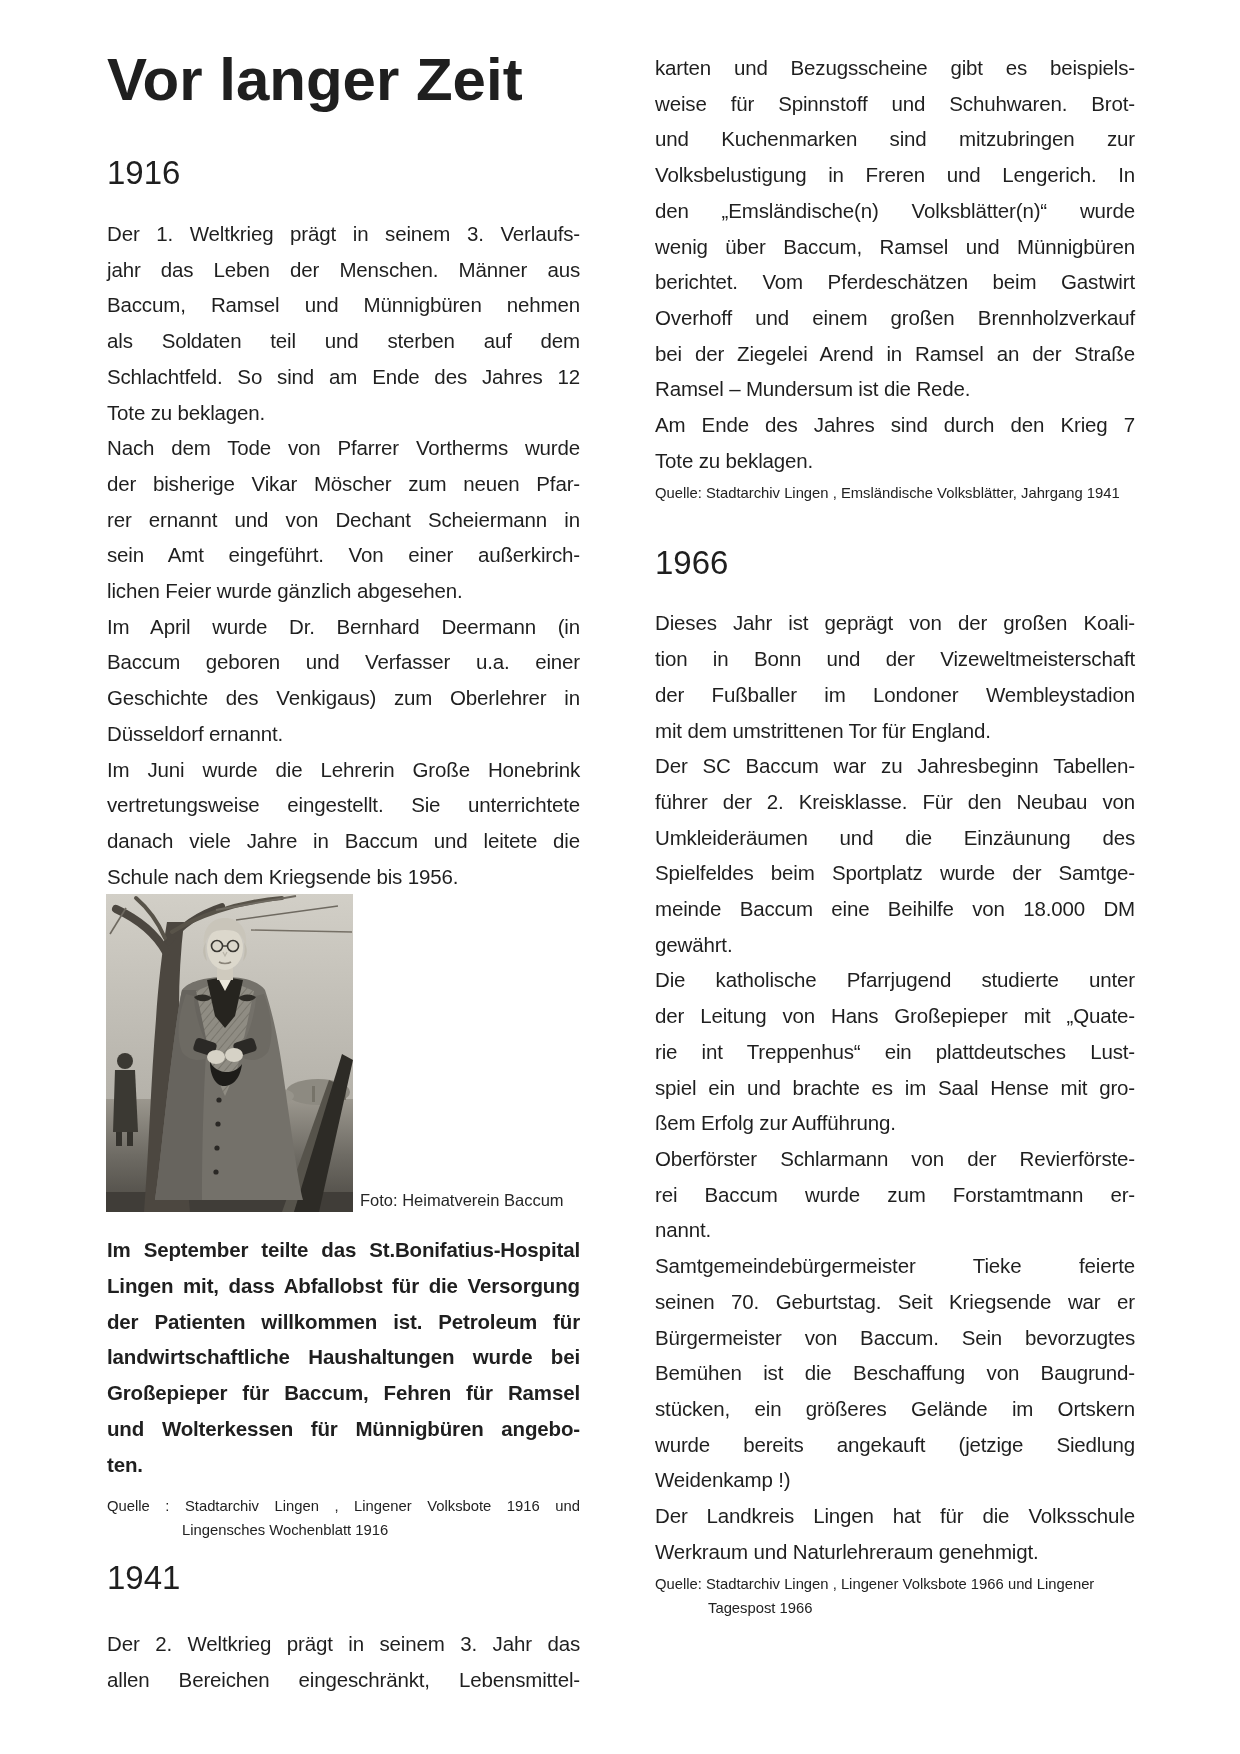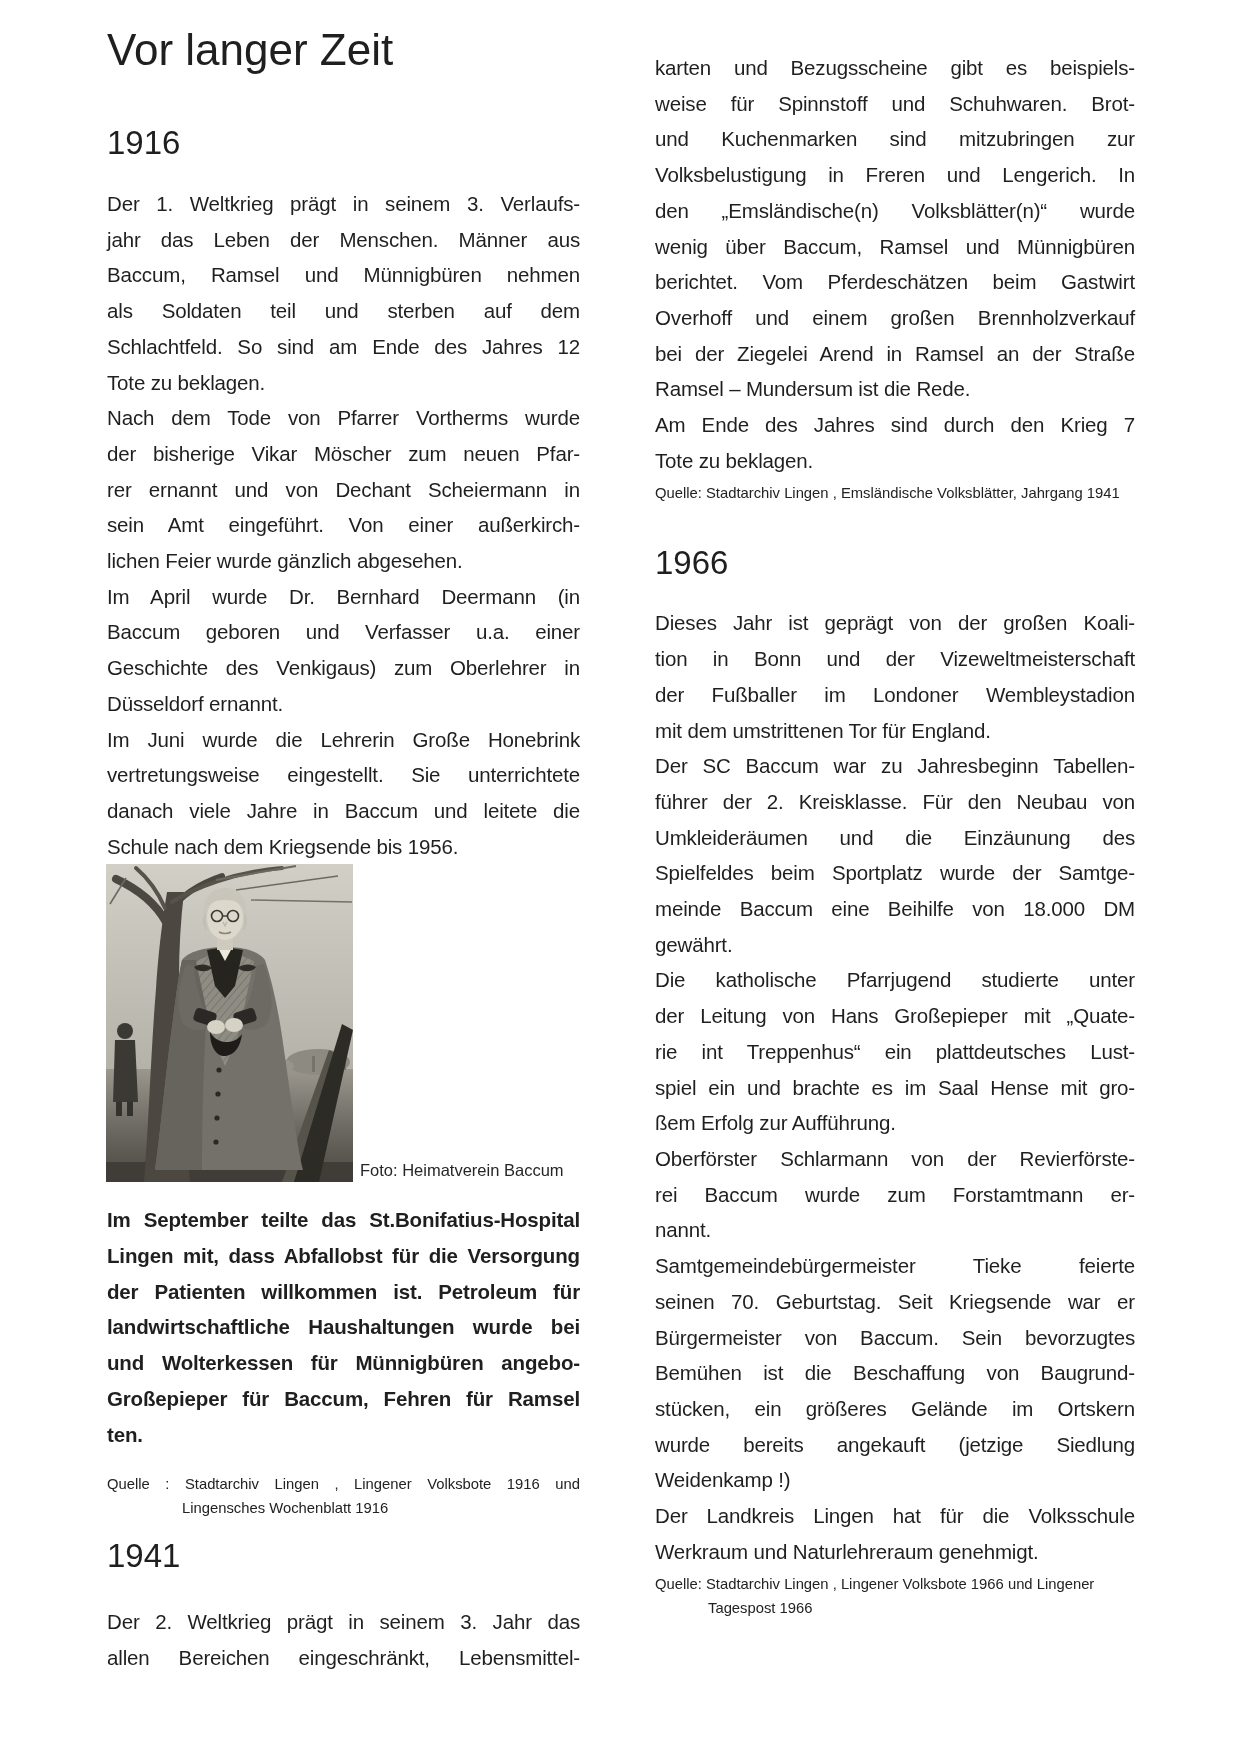--- a/index.html
+++ b/index.html
@@ -10,24 +10,24 @@
     background: #ffffff;
     font-family: "Liberation Sans", sans-serif;
     color: #1f1f1f;
     overflow: hidden;
   }
   .col { position: absolute; top: 0; }
   .col-left  { left: 107px; width: 473px; }
   .col-right { left: 655px; width: 480px; }
 
   .doc-title {
-    font-size: 44px;
+    font-size: 60px;
     line-height: 52px;
-    font-weight: 400;
-    margin-top: 24px;
+    font-weight: 700;
+    margin-top: 54px;
     white-space: nowrap;
   }
   .year-heading {
     font-size: 33px;
     line-height: 40px;
     font-weight: 400;
     white-space: nowrap;
   }
   #h1916 { margin-top: 47px; margin-bottom: 23px; }
   #h1941 { margin-top: 16px; }
@@ -68,21 +68,21 @@
   }
 
   .src {
     font-size: 14.8px;
     line-height: 24px;
     letter-spacing: 0;
     white-space: nowrap;
     color: #222222;
   }
   .src.j { text-align: justify; text-align-last: justify; }
-  .src-block-1916 { margin-top: 20px; }
+  .src-block-1916 { margin-top: 12px; }
   .src-1916-l2 { padding-left: 75px; }
   .src-1941 { margin-top: 3px; }
   .src-block-1966 { margin-top: 3px; }
   .src-1966-l2 { padding-left: 53px; }
 
   .p1941-left { margin-top: 28px; }
   .p1916-sept { margin-top: 20px; font-weight: bold; }
   .p1941-cont { margin-top: 50px; }
   .p1966-first { margin-top: 22px; }
 </style>
@@ -215,22 +215,22 @@
         </svg>
       </div>
       <div class="photo-caption">Foto: Heimatverein Baccum</div>
     </div>
 
     <div class="para p1916-sept">
       <div class="ln">Im September teilte das St.Bonifatius-Hospital</div>
       <div class="ln">Lingen mit, dass Abfallobst für die Versorgung</div>
       <div class="ln">der Patienten willkommen ist. Petroleum für</div>
       <div class="ln">landwirtschaftliche Haushaltungen wurde bei</div>
+      <div class="ln">Großepieper für Baccum, Fehren für Ramsel</div>
       <div class="ln">und Wolterkessen für Münnigbüren angebo-</div>
-      <div class="ln">Großepieper für Baccum, Fehren für Ramsel</div>
       <div class="ln nj">ten.</div>
     </div>
 
     <div class="src-block-1916">
       <div class="src j">Quelle :  Stadtarchiv  Lingen  ,  Lingener  Volksbote  1916  und</div>
       <div class="src src-1916-l2">Lingensches  Wochenblatt 1916</div>
     </div>
 
     <div class="year-heading" id="h1941">1941</div>
 

